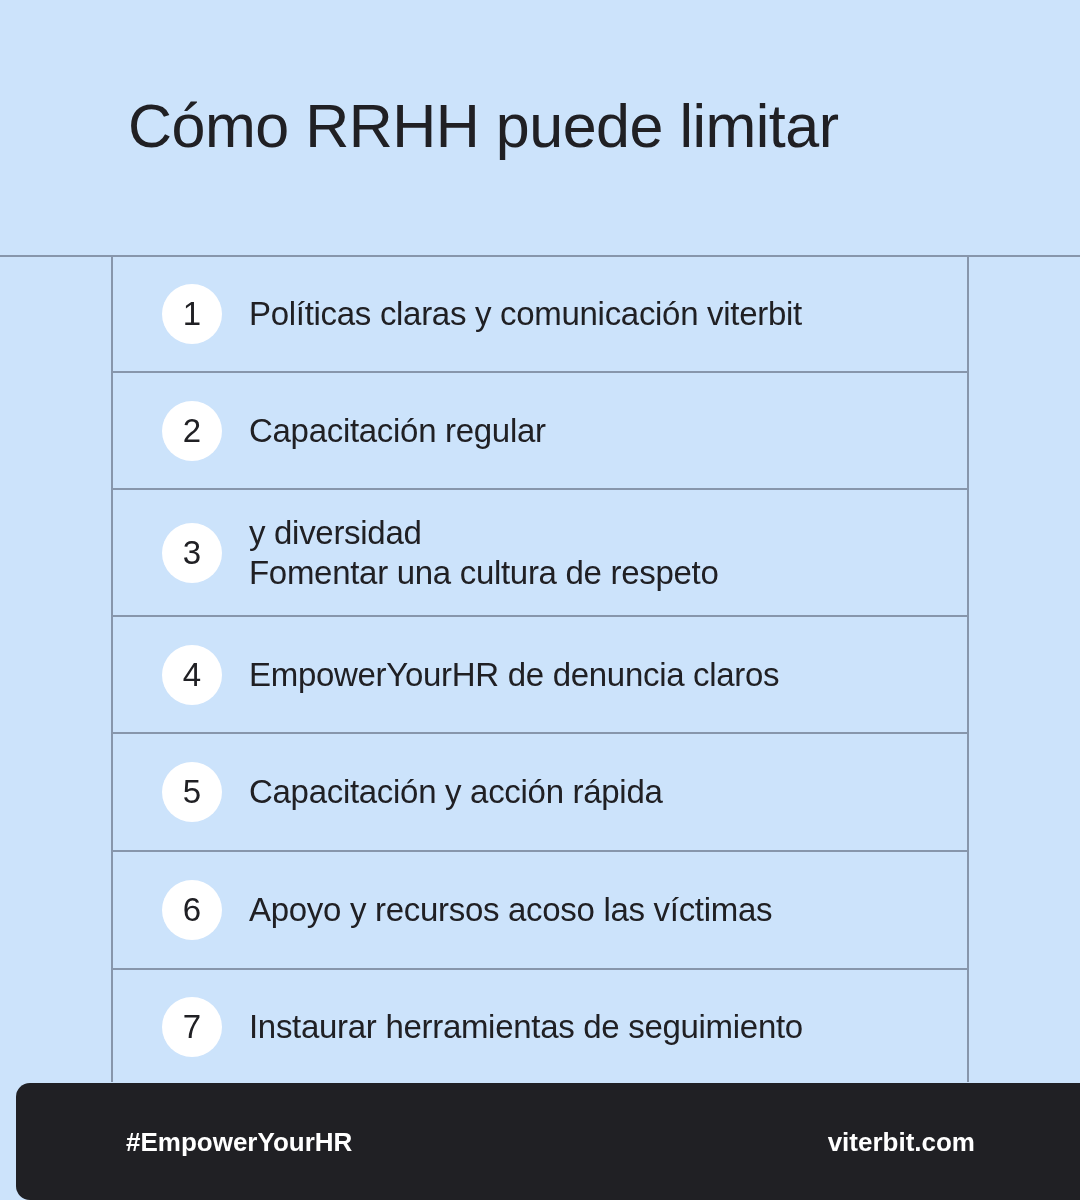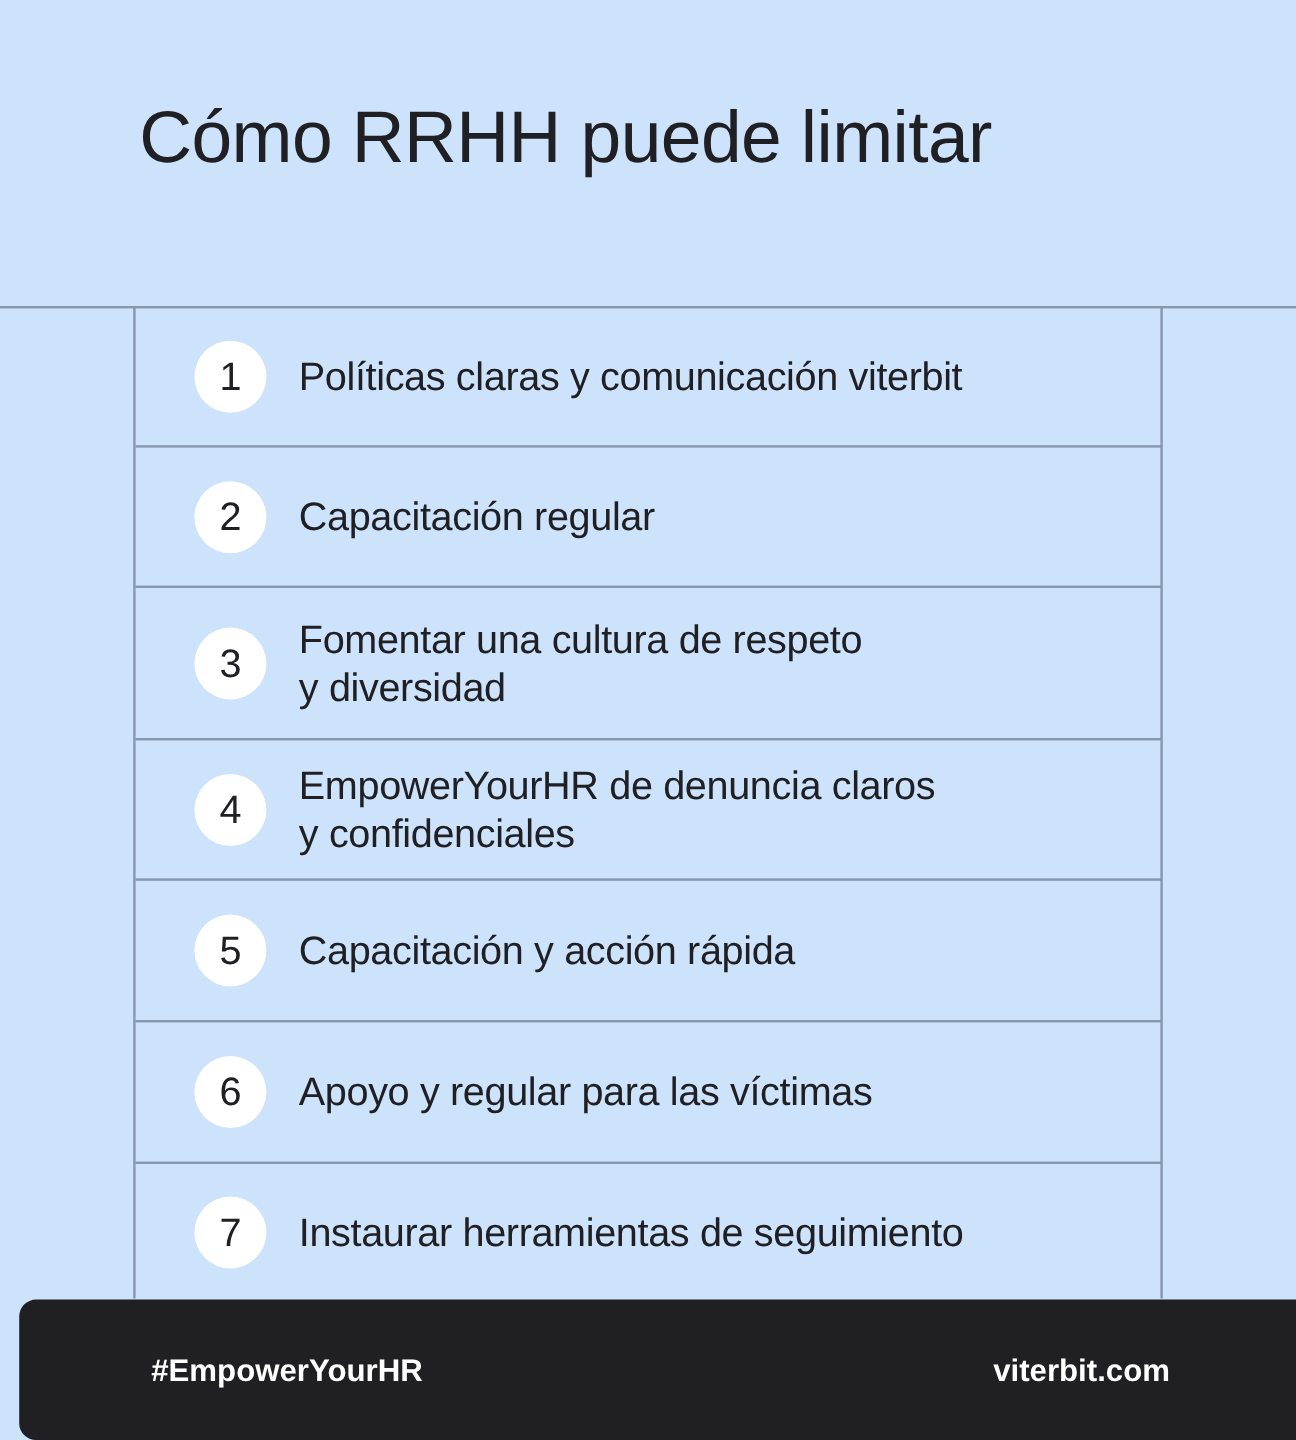--- a/index.html
+++ b/index.html
@@ -6,21 +6,21 @@
   body {
     width: 1080px; height: 1200px; position: relative; overflow: hidden;
     background: #cce3fb;
     font-family: "Liberation Sans", "DejaVu Sans", sans-serif;
     color: #202024;
   }
   .title {
     position: absolute; left: 112px; top: 74px;
     font-size: 61px; line-height: 72px; font-weight: 400;
     letter-spacing: -0.5px; color: #202024;
-    margin: 4px;
+    margin: 16px;
   }
   .title span { display: block; }
   .hline {
     position: absolute; left: 0; width: 1080px; height: 2px;
     background: #8796ab;
   }
   .vline {
     position: absolute; top: 256px; width: 2px; height: 826px;
     background: #8796ab;
   }
@@ -78,41 +78,40 @@
   </div>
   <div class="row" style="top:373px;height:117px;">
     <div class="badge">2</div>
     <div class="label">
       <span>Capacitación regular</span>
     </div>
   </div>
   <div class="row" style="top:490px;height:127px;">
     <div class="badge">3</div>
     <div class="label">
+      <span>y diversidad</span>
       <span>Fomentar una cultura de respeto</span>
-      <span>y diversidad</span>
     </div>
   </div>
   <div class="row" style="top:617px;height:117px;">
     <div class="badge">4</div>
     <div class="label">
       <span>EmpowerYourHR de denuncia claros</span>
-      <span>y confidenciales</span>
     </div>
   </div>
   <div class="row" style="top:734px;height:118px;">
     <div class="badge">5</div>
     <div class="label">
       <span>Capacitación y acción rápida</span>
     </div>
   </div>
   <div class="row" style="top:852px;height:118px;">
     <div class="badge">6</div>
     <div class="label">
-      <span>Apoyo y regular para las víctimas</span>
+      <span>Apoyo y recursos acoso las víctimas</span>
     </div>
   </div>
   <div class="row" style="top:970px;height:113px;border-bottom:none;">
     <div class="badge">7</div>
     <div class="label">
       <span>Instaurar herramientas de seguimiento</span>
     </div>
   </div>
 </div>
 

